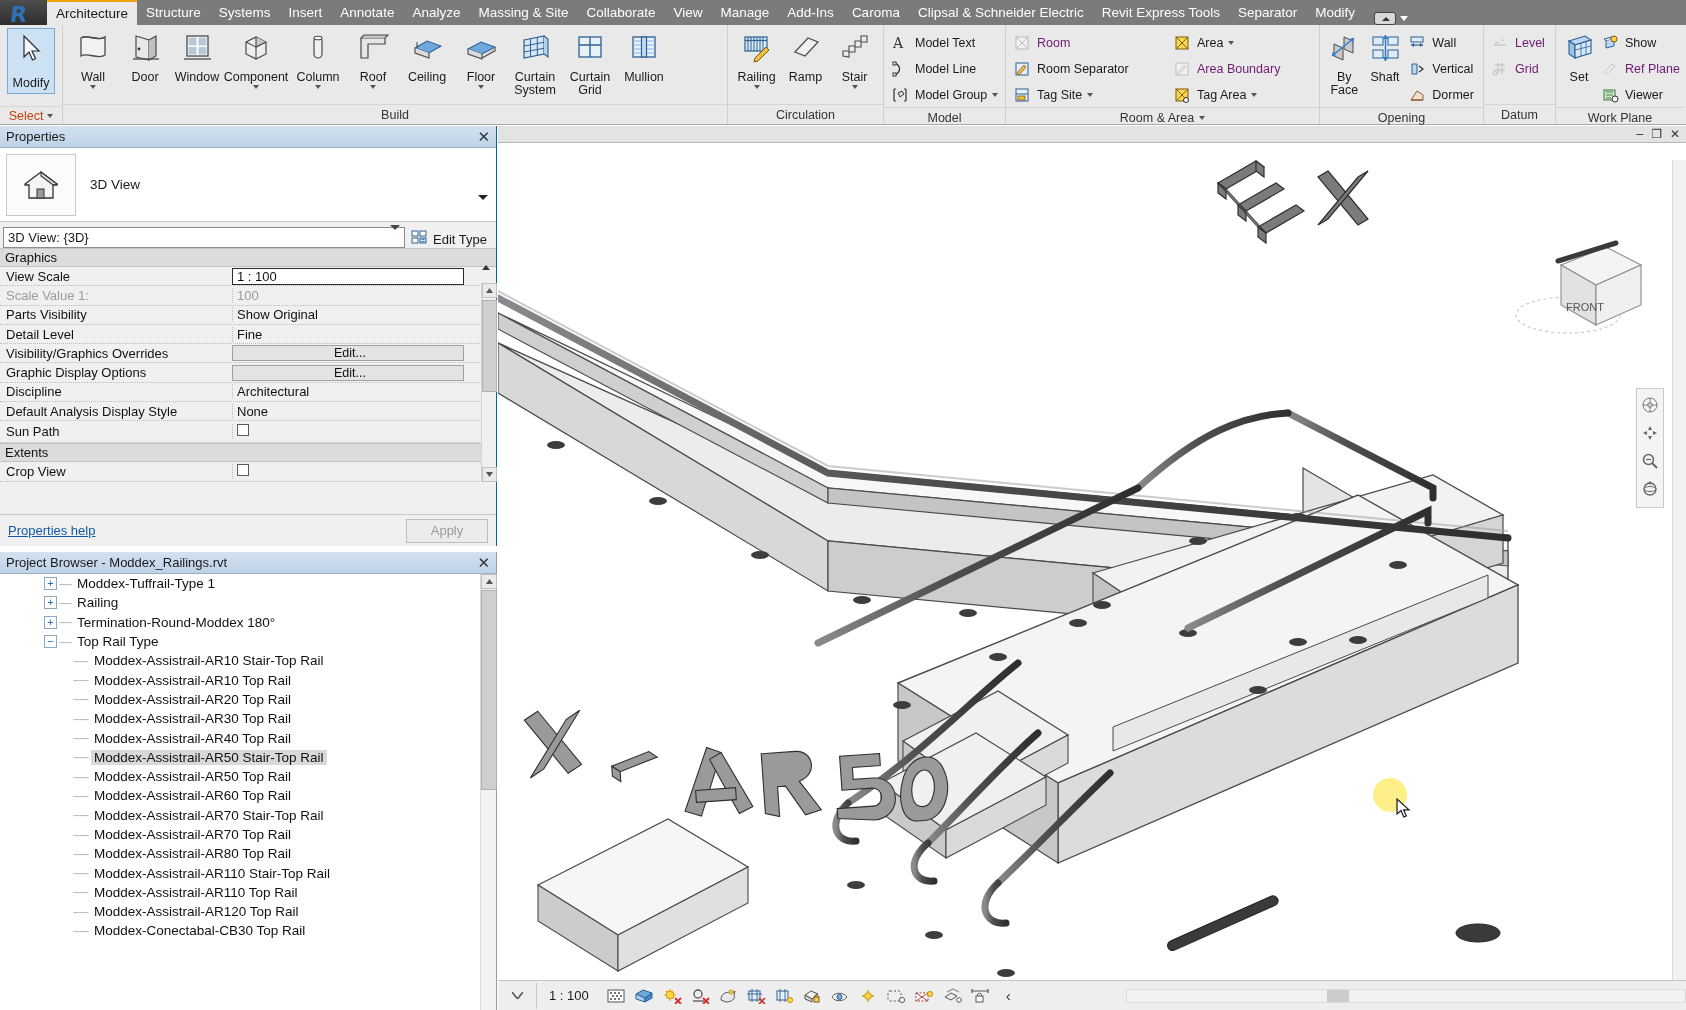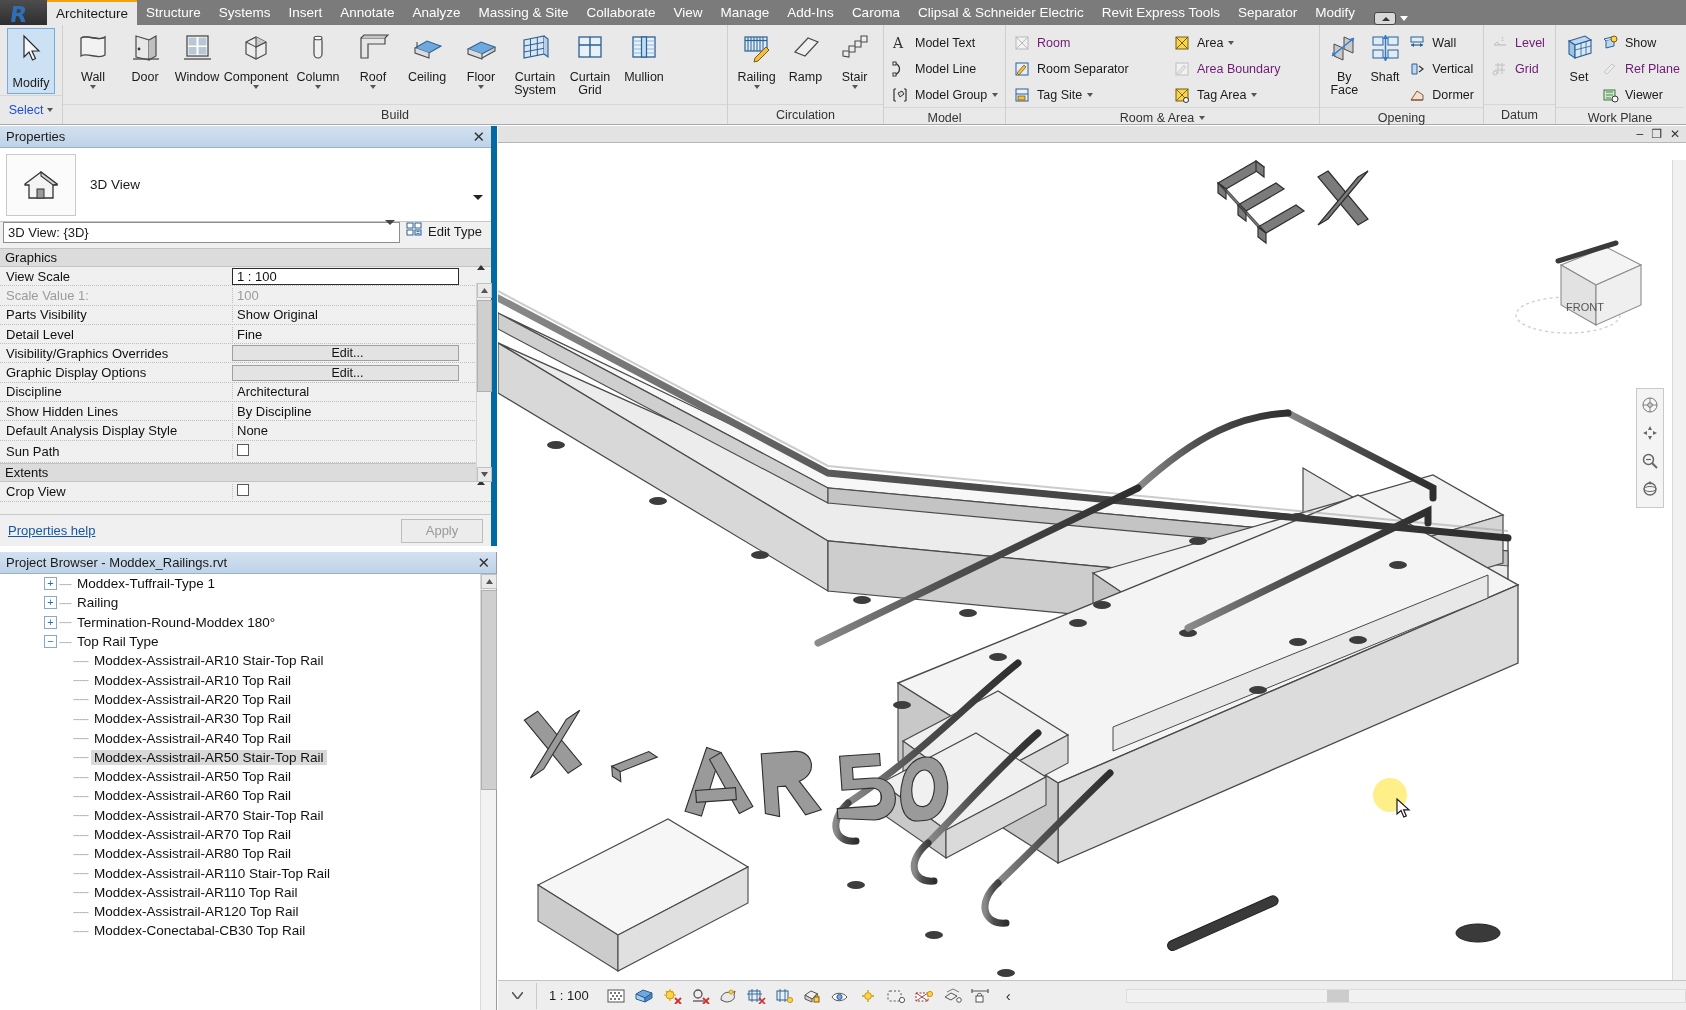--- a/index.html
+++ b/index.html
@@ -65,23 +65,23 @@
   }
   .modify-btn {
     width: 48px; height: 66px; margin-top: 3px;
     background: #cde1f4; border: 1px solid #7aaad8;
     display: flex; flex-direction: column; align-items: center; justify-content: space-between;
     padding: 5px 0 3px 0;
   }
   .modify-btn .lbl { font-size: 12.5px; }
   .cursor-arrow { width: 22px; height: 30px; }
   .panel-foot {
-    margin-top: auto; width: 100%; height: 29px;
+    margin-top: auto; width: 100%; height: 18px;
     display: flex; align-items: center; justify-content: center;
-    font-size: 12.5px; color: #1d4ed8; gap: 4px;
+    font-size: 12.5px; color: #c2410c; gap: 4px;
     border-top: 1px solid #d6d6d6;
   }
   .caret-d { width: 0; height: 0; border-left: 3.5px solid transparent;
     border-right: 3.5px solid transparent; border-top: 4.5px solid #555; }
 
   .rpanel {
     display: flex; flex-direction: column;
     border-right: 1px solid #cfcfcf; position: relative;
   }
   .rpanel > .items { flex: 1; display: flex; align-items: flex-start; padding: 3px 4px 0 4px; }
@@ -105,21 +105,21 @@
     height: 25px; display: flex; align-items: center; gap: 5px;
     padding: 0 5px 0 2px; font-size: 12.5px; white-space: nowrap; cursor: default;
   }
   .smallbtn .ic { width: 20px; height: 20px; display: flex; align-items: center; justify-content: center; }
   .smallbtn.dim { color: #701a75; }
   .smallbtn.dim .ic { opacity: .42; }
 
   
   .props {
     position: absolute; left: 0; top: 126px; width: 497px; height: 420px;
-    background: #f0f0f0; border-right: 6px solid #0369a1;
+    background: #f0f0f0; border-right: 1px solid #0369a1;
   }
   .palette-title {
     height: 22px; background: linear-gradient(#d3e1f0, #bed3e8);
     border-bottom: 1px solid #9ab0c6;
     display: flex; align-items: center; padding: 0 6px;
     font-size: 13px; color: #1a1a1a;
   }
   .palette-title .x { margin-left: auto; font-size: 15px; color: #333; cursor: default; line-height: 1; }
   .typeheader {
     height: 74px; background: #ffffff; border-bottom: 1px solid #c6c6c6;
@@ -127,21 +127,21 @@
   }
   .typeheader .thumb {
     width: 70px; height: 62px; border: 1px solid #c9c9c9; background: #fbfbfb;
     display: flex; align-items: center; justify-content: center;
   }
   .typeheader .tname { margin-left: 14px; font-size: 13.5px; }
   .typeheader .chev { position: absolute; right: 8px; bottom: 6px; }
   .chev-d { width: 0; height: 0; border-left: 5px solid transparent;
     border-right: 5px solid transparent; border-top: 5px solid #222; }
 
-  .typerow { height: 26px; display: flex; align-items: flex-start; background: #f0f0f0; padding: 0 3px; }
+  .typerow { height: 26px; display: flex; align-items: flex-end; background: #f0f0f0; padding: 0 3px; }
   .typeselect {
     flex: 1; height: 21px; background: #ffffff; border: 1px solid #8d8d8d;
     display: flex; align-items: center; padding: 0 4px; font-size: 13px;
     position: relative;
   }
   .typeselect .cv { margin-left: auto; }
   .edittype { display: flex; align-items: center; gap: 5px; font-size: 13px; padding: 0 6px; }
 
   .grpheader {
     height: 19px; background: #dcdcdc; border-top: 1px solid #c3c3c3;
@@ -792,24 +792,20 @@
         <span class="pk">Visibility/Graphics Overrides</span>
         <span class="pv btnish">Edit...</span>
       </div>
       <div class="prow">
         <span class="pk">Graphic Display Options</span>
         <span class="pv btnish">Edit...</span>
       </div>
       <div class="prow">
         <span class="pk">Discipline</span>
         <span class="pv">Architectural</span>
-      </div>
-      <div class="prow">
-        <span class="pk">Show Hidden Lines</span>
-        <span class="pv">By Discipline</span>
       </div>
       <div class="prow">
         <span class="pk">Default Analysis Display Style</span>
         <span class="pv">None</span>
       </div>
       <div class="prow" style="height:22px">
         <span class="pk">Sun Path</span>
         <span class="pv">
           <span class="cbox"></span>
         </span>

